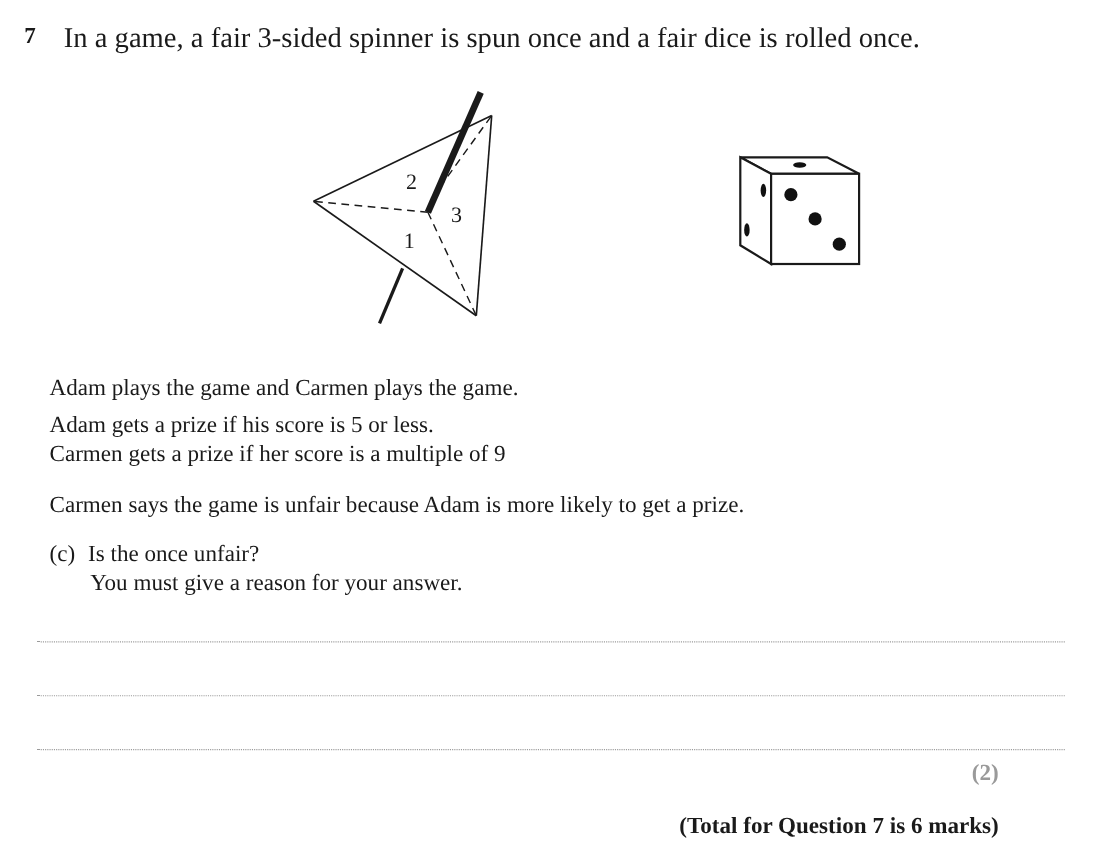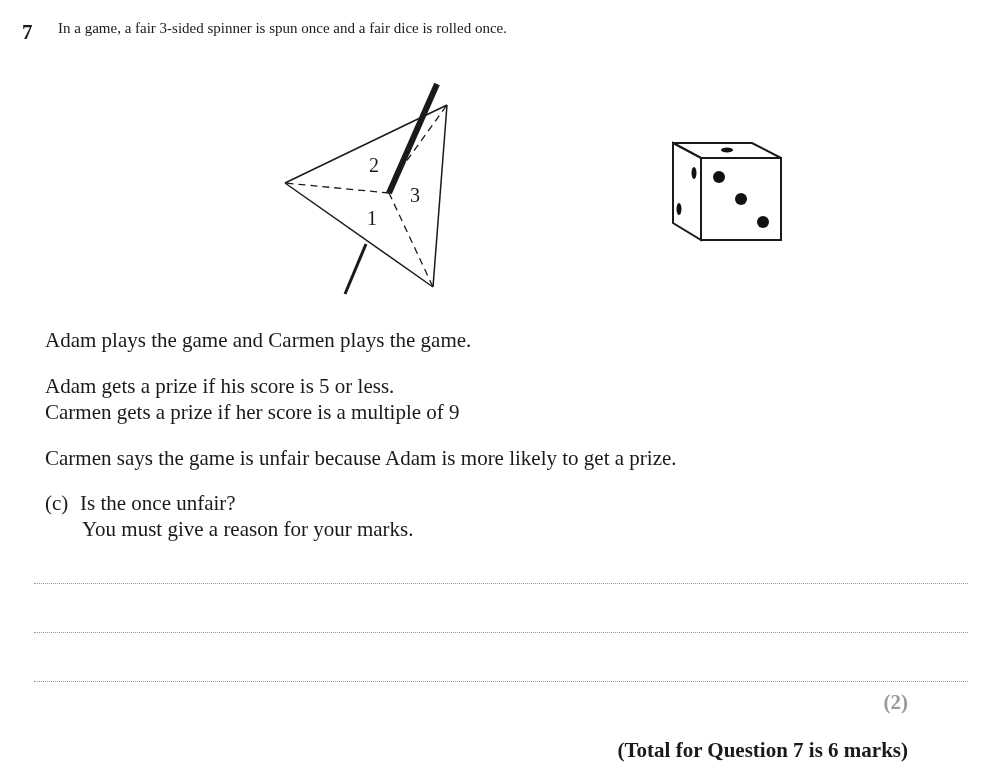--- a/index.html
+++ b/index.html
@@ -1,20 +1,20 @@
 <!DOCTYPE html>
 <html><head>
 <meta charset="utf-8">
 <style>
   html, body { margin:0; padding:0; background:#ffffff; }
   body { width:1003px; height:775px; position:relative; overflow:hidden;
          font-family:"Liberation Serif", "DejaVu Serif", serif; color:#1a1a1a; }
   .abs { position:absolute; white-space:nowrap; }
   .qnum { left:22px; top:20px; font-size:21px; font-weight:bold; }
-  .qtext { left:58px; top:20px; font-size:15px;text-align:right; }
+  .qtext { left:58px; top:20px; font-size:26px;text-align:right; }
   .para { left:45px; font-size:21px; }
   .indent { left:82px; font-size:21px; }
   .answer-line { position:absolute; left:34px; width:934px; height:0;
                  border-top:1.5px dotted #9a9a9a; }
   .marks { right:95px; top:690px; font-size:21px; font-weight:bold; color:#9a9a9a; }
   .total { right:95px; top:738px; font-size:21px; font-weight:bold; }
   svg { position:absolute; overflow:visible; }
 </style>
 </head>
 <body>
@@ -56,27 +56,27 @@
   <g fill="#111111">
     <ellipse cx="727" cy="150" rx="6" ry="2.5"></ellipse>
     <ellipse cx="694" cy="173" rx="2.5" ry="6"></ellipse>
     <ellipse cx="679" cy="209" rx="2.5" ry="6"></ellipse>
     <circle cx="719" cy="177" r="6"></circle>
     <circle cx="741" cy="199" r="6"></circle>
     <circle cx="763" cy="222" r="6"></circle>
   </g>
 </svg>
 
-<div class="abs para" style="top:328px;text-align:right;">Adam plays the game and Carmen plays the game.</div>
+<div class="abs para" style="top:340px;text-align:right;">Adam plays the game and Carmen plays the game.</div>
 <div class="abs para" style="top:374px;font-family:Liberation Serif, serif;">Adam gets a prize if his score is 5 or less.</div>
 <div class="abs para" style="top:400px;">Carmen gets a prize if her score is a multiple of 9</div>
 <div class="abs para" style="top:446px;">Carmen says the game is unfair because Adam is more likely to get a prize.</div>
 
 <div class="abs para" style="top:491px;">(c)</div>
 <div class="abs" style="left:80px;top:491px;font-size:21px;">Is the once unfair?</div>
-<div class="abs indent" style="top:517px;">You must give a reason for your marks.</div>
+<div class="abs indent" style="top:517px;">You must give a reason for your answer.</div>
 
 <div class="answer-line" style="top:583px;"></div>
 <div class="answer-line" style="top:632px;"></div>
 <div class="answer-line" style="top:681px;"></div>
 
 <div class="abs marks">(2)</div>
 <div class="abs total">(Total for Question 7 is 6 marks)</div>
 
 </body></html>

